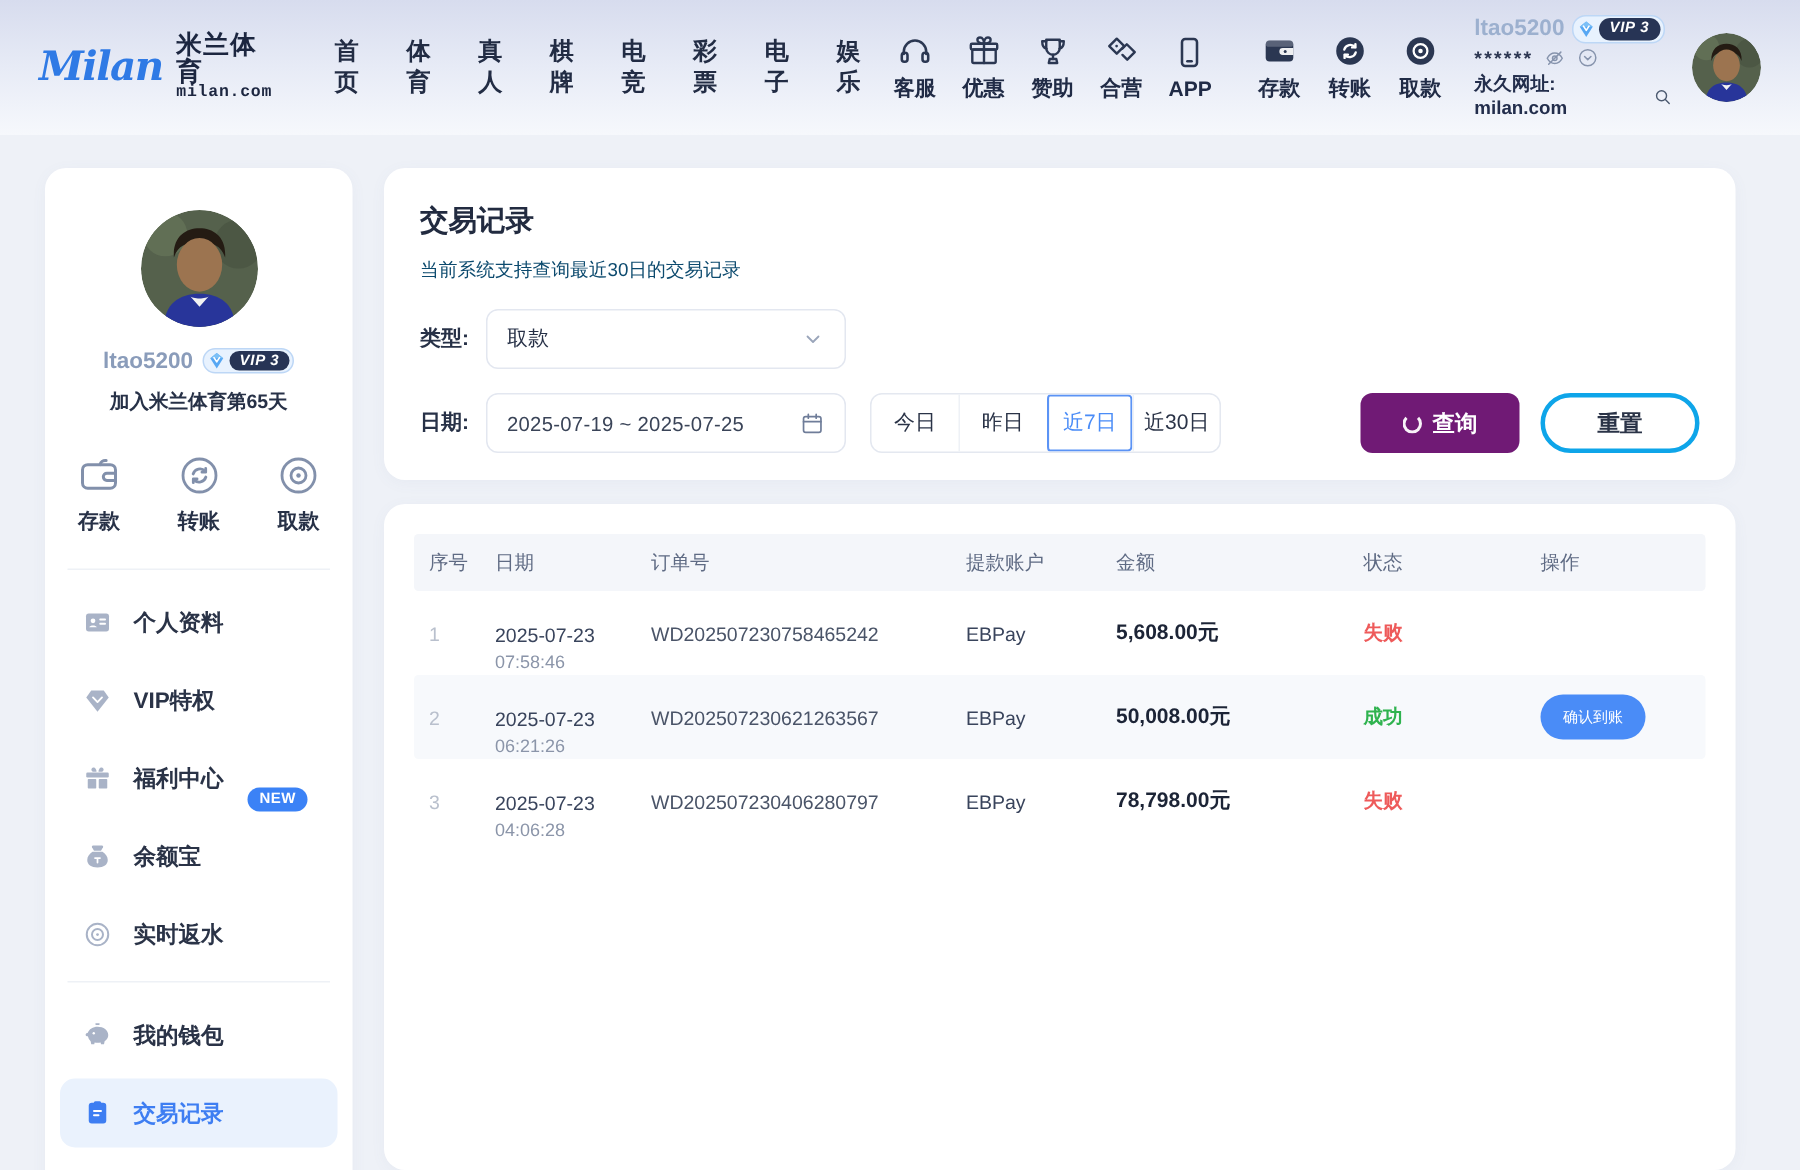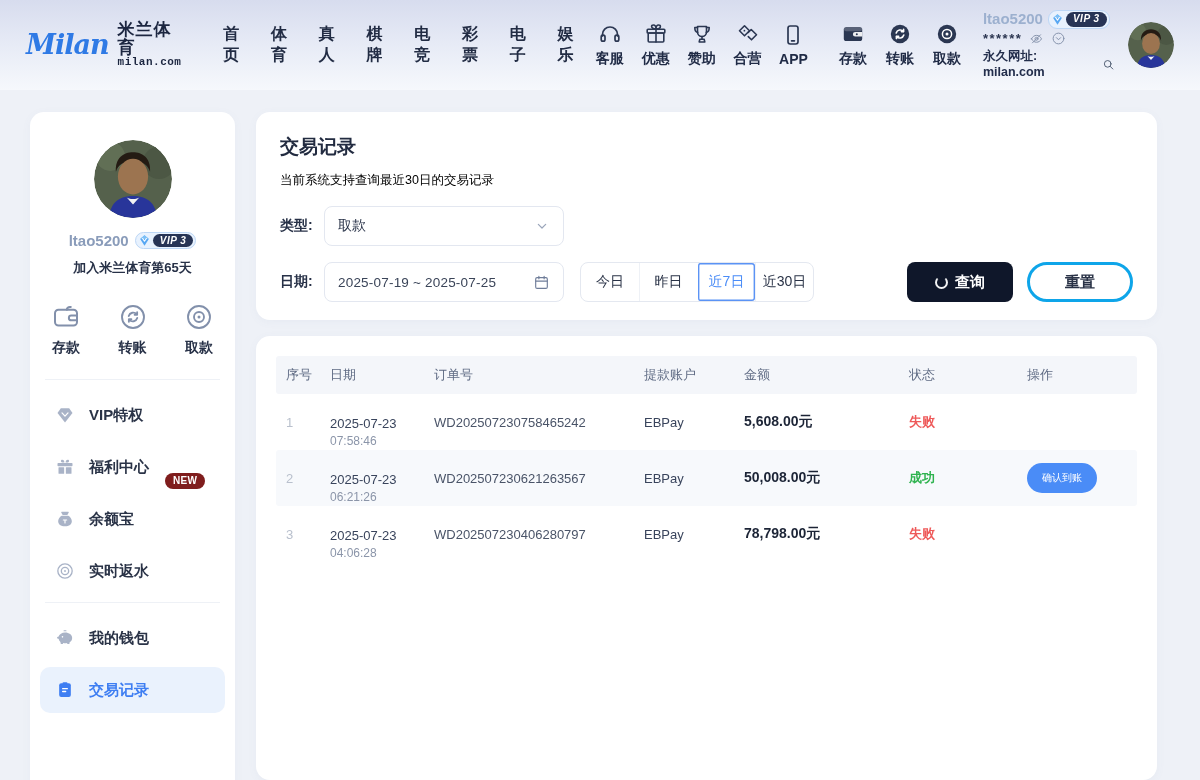--- a/index.html
+++ b/index.html
@@ -61,45 +61,45 @@
   .qa svg { width:30px; height:30px; color:#8290ab; }
   .qa .lb { font-size:14px; font-weight:700; color:#273147; }
   .side-div { height:1px; background:#eef1f6; margin:22px 15px 0; }
   .menu { padding:12px 10px 0; }
   .menu-item { display:flex; align-items:center; gap:14px; height:46px; padding:0 15px; border-radius:10px; margin-bottom:6px; cursor:pointer; }
   .menu-item svg { width:20px; height:20px; color:#a9b3c7; flex:0 0 auto; }
   .menu-item .lb { font-size:15px; font-weight:600; color:#2a3347; }
   .menu-item.active { background:#eaf2fd; }
   .menu-item.active svg { color:#3e7ef2; }
   .menu-item.active .lb { color:#3e7ef2; }
-  .new-pill { background:#7f1d1d; color:#fff; font-size:10px; font-weight:800; padding:2.5px 8px; border-radius:9px; margin-left:2px; letter-spacing:.3px;margin-top:27px; }
+  .new-pill { background:#3b82f6; color:#fff; font-size:10px; font-weight:800; padding:2.5px 8px; border-radius:9px; margin-left:2px; letter-spacing:.3px;margin-top:27px; }
   
   .filter-card {
     position:absolute; left:256px; top:112px; width:901px; height:208px;
     background:#fff; border-radius:14px; padding:22px 24px; box-shadow:0 2px 10px rgba(90,110,160,.05);
   }
   .page-title { font-size:19px; font-weight:800; color:#222b40; }
-  .page-sub { margin-top:12px; font-size:12.5px; color:#000000; }
+  .page-sub { margin-top:12px; font-size:12.5px; color:#0c4a6e; }
   .frow { display:flex; align-items:center; margin-top:17px; }
   .flabel { width:44px; font-size:14px; font-weight:600; color:#273147; flex:0 0 auto; }
   .select-box, .date-box {
     width:240px; height:40px; border:1px solid #e3e7f0; border-radius:8px;
     display:flex; align-items:center; padding:0 13px; cursor:pointer; background:#fff;
   }
   .select-box .val { font-size:14px; color:#273147; }
   .select-box svg { width:16px; height:16px; color:#9aa5ba; margin-left:auto; }
   .date-box .val { font-size:13.5px; color:#3a4458; letter-spacing:.2px; }
   .date-box svg { width:17px; height:17px; color:#6f7d99; margin-left:auto; }
   .seg { display:flex; height:40px; border:1px solid #e4e8f0; border-radius:8px; margin-left:16px; background:#fff; }
   .seg-btn { width:58px; display:flex; align-items:center; justify-content:center; font-size:14px; color:#2a3347; cursor:pointer; border-left:1px solid #eef1f6; }
   .seg-btn:first-child { border-left:none; }
   .seg-btn.active { color:#4a8cf7; box-shadow:inset 0 0 0 1.4px #5b93f5; border-radius:3px; border-left-color:transparent; }
   .fspacer { flex:1; }
   .btn-query {
-    width:106px; height:40px; border:none; border-radius:8px; background:#0f172a;
+    width:106px; height:40px; border:none; border-radius:8px; background:#701a75;
     color:#fff; font-size:15px; font-weight:600; display:flex; align-items:center; justify-content:center; gap:7px; cursor:pointer;
     font-family:inherit;
   }
   .spinner { width:13px; height:13px; border-radius:50%; border:2px solid rgba(255,255,255,.95); border-top-color:transparent; display:inline-block; animation:spin 1s linear infinite; }
   @keyframes spin { to { transform:rotate(360deg);} }
   .btn-reset {
     width:106px; height:40px; border:3px solid #0ea5e9; border-radius:20px; background:#fff;
     color:#2a3347; font-size:15px; font-weight:600; margin-left:14px; cursor:pointer; font-family:inherit;
   }
   
@@ -416,20 +416,26 @@
         <svg>
             <use href="#sym-coin-line"></use>
           </svg>
         <span class="lb">取款</span>
       </div>
     </div>
     <div class="side-div"></div>
     <div class="menu">
       <div class="menu-item">
         <svg>
+            <use href="#sym-idcard"></use>
+          </svg>
+        <span class="lb">个人资料</span>
+      </div>
+      <div class="menu-item">
+        <svg>
             <use href="#sym-gem"></use>
           </svg>
         <span class="lb">VIP特权</span>
       </div>
       <div class="menu-item">
         <svg>
             <use href="#sym-gift-fill"></use>
           </svg>
         <span class="lb">福利中心</span>
         <span class="new-pill">NEW</span>

